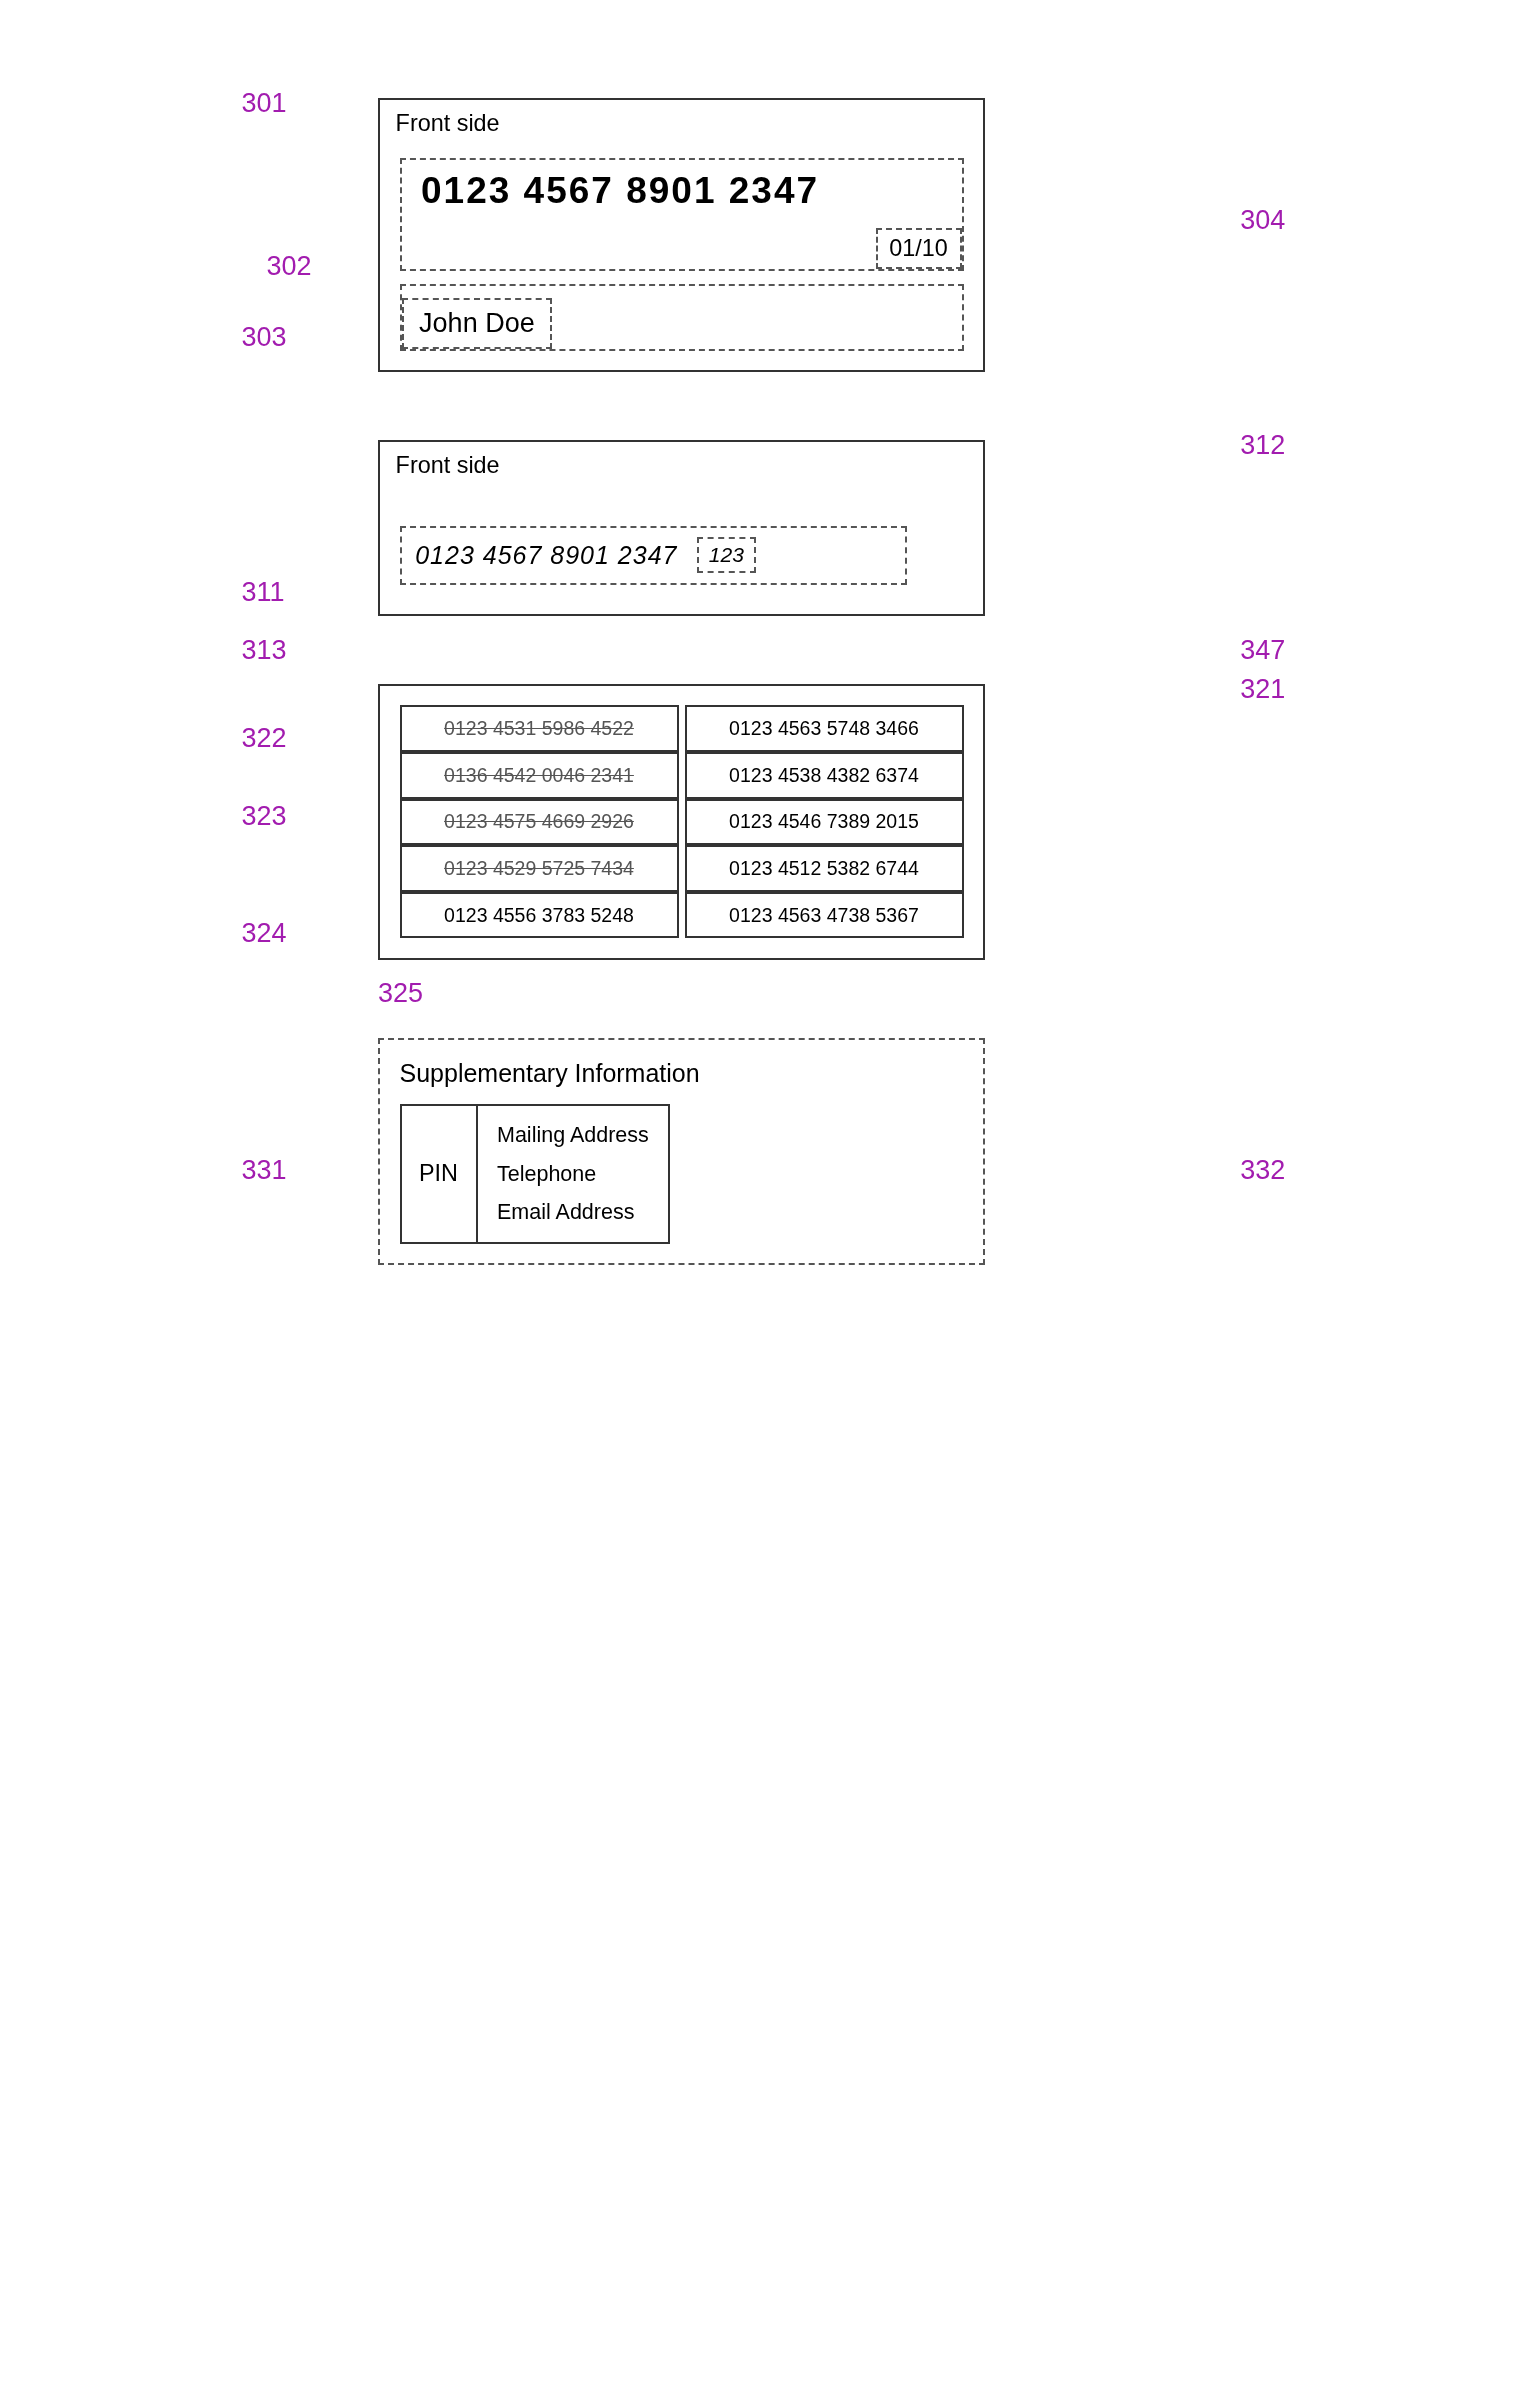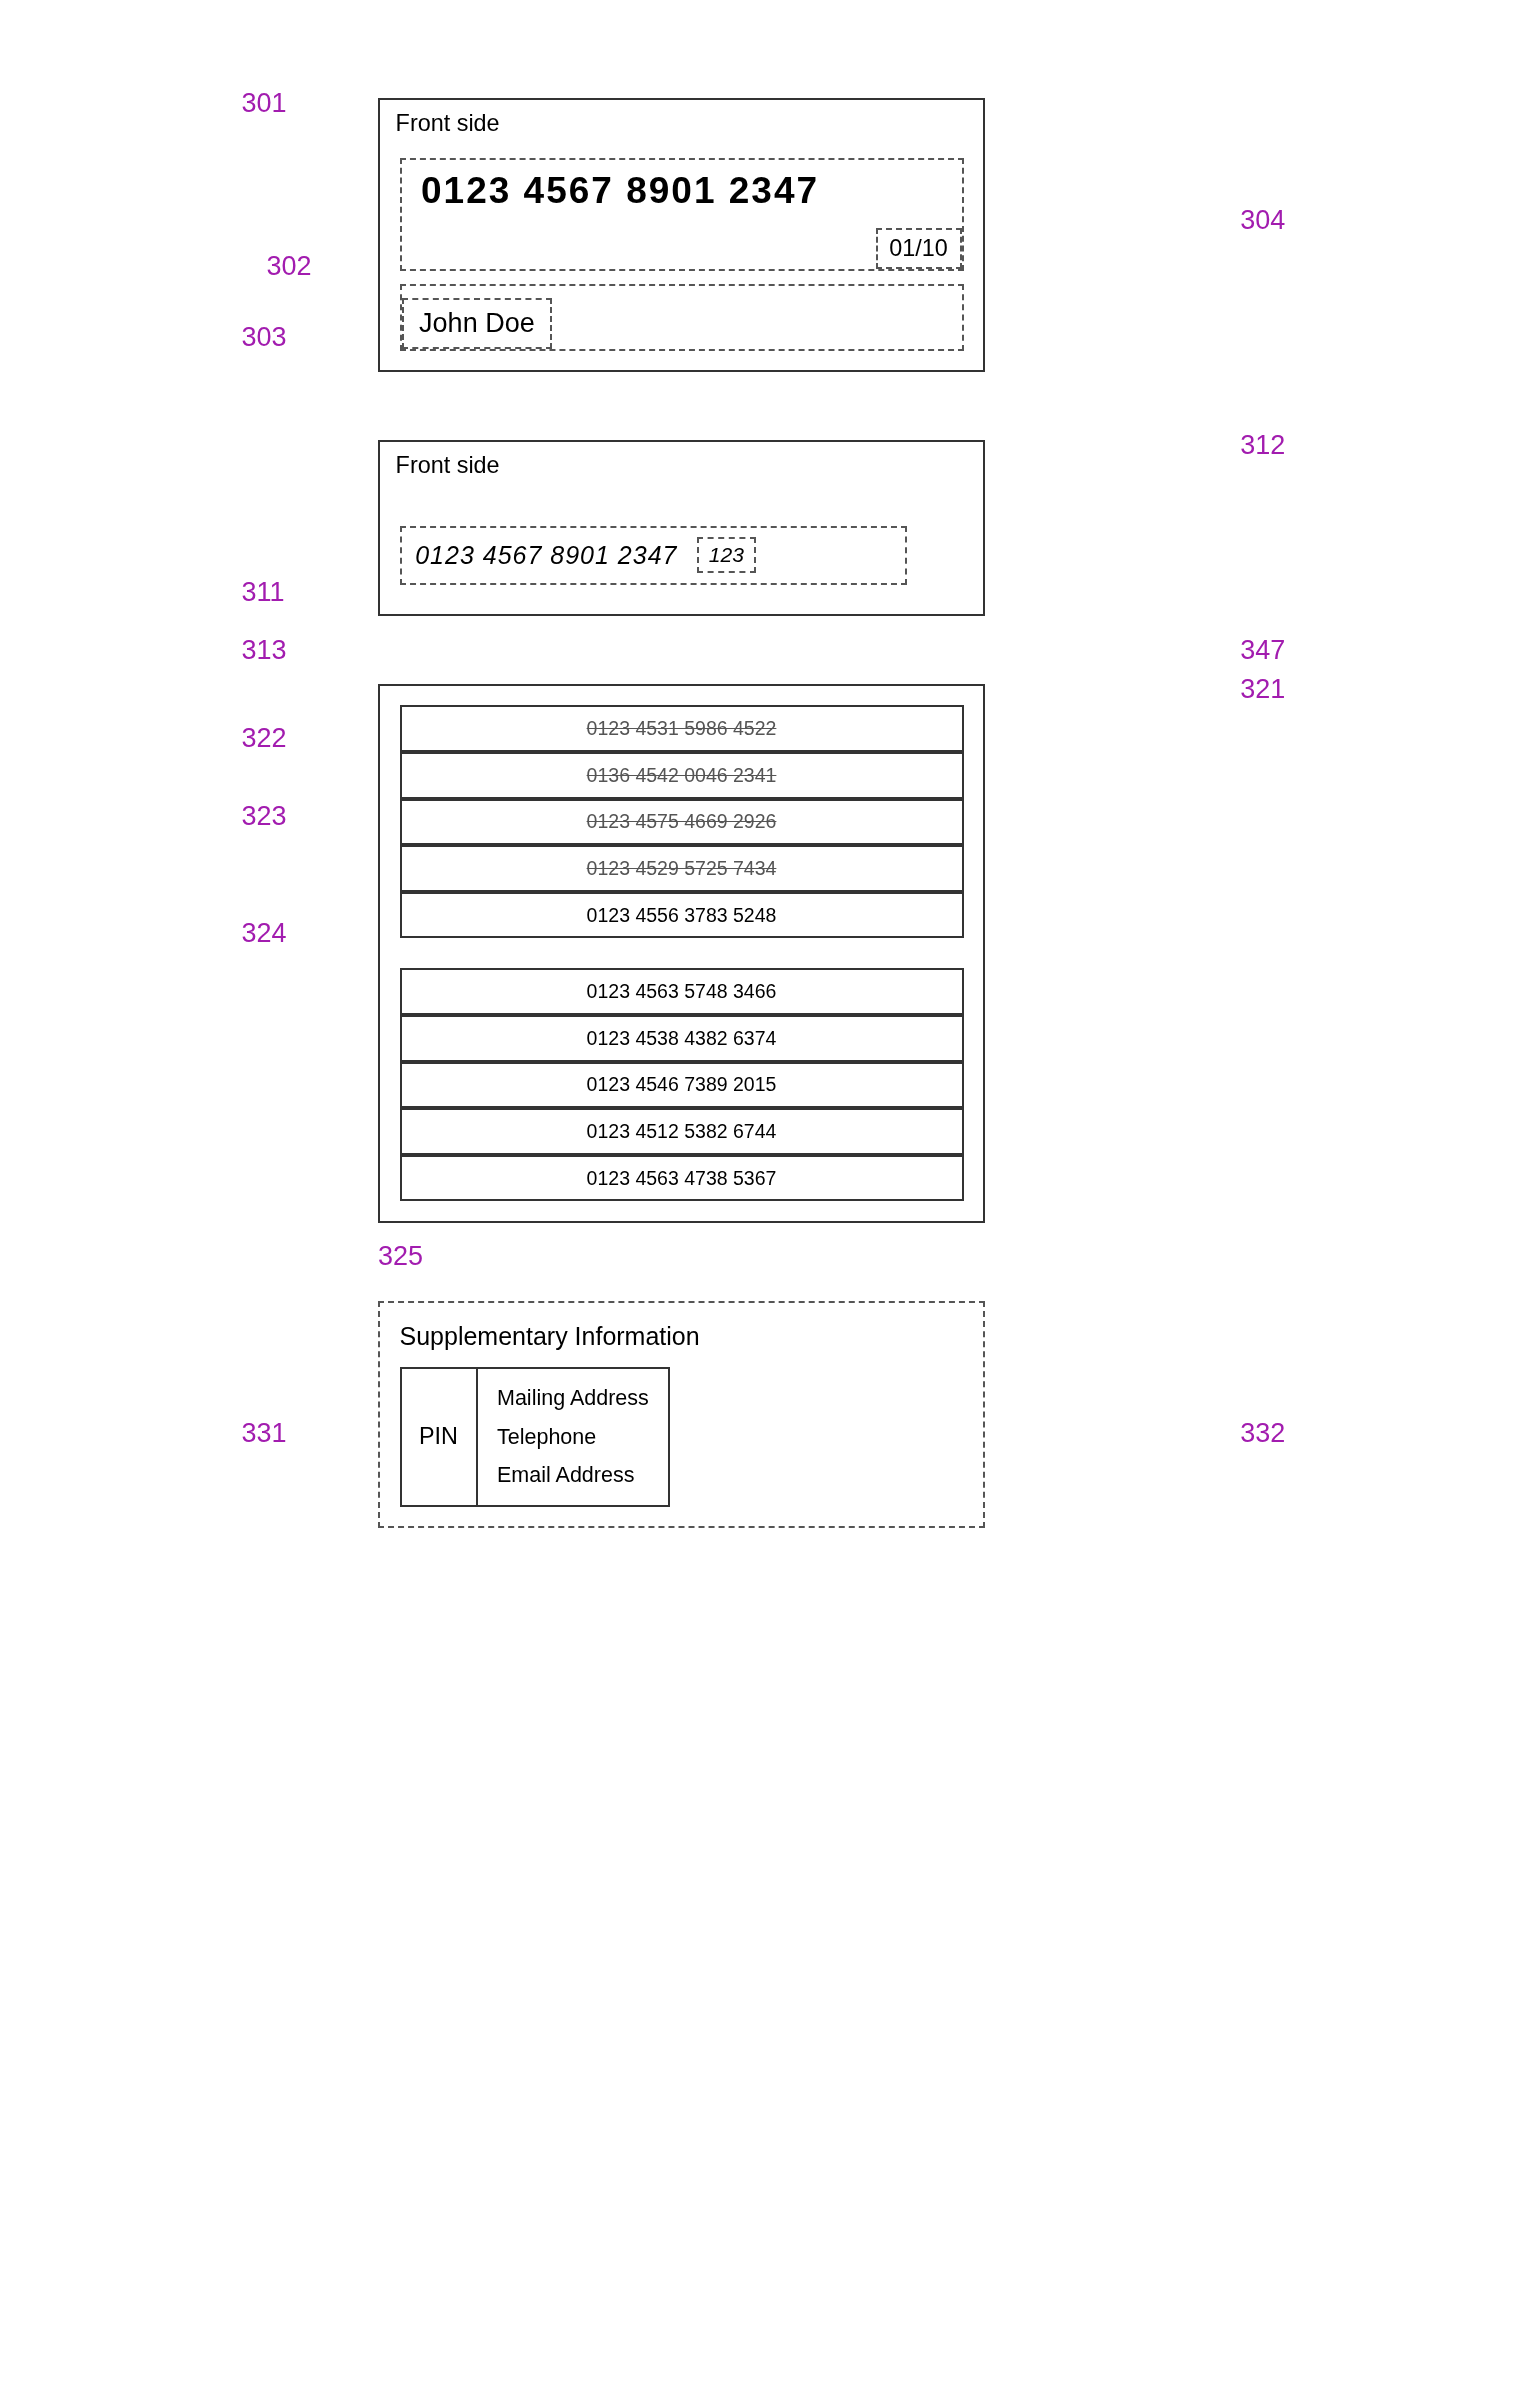--- a/index.html
+++ b/index.html
@@ -117,22 +117,22 @@
     
     .grid-card-box {
       border: 2px solid #333;
       background: #fff;
       position: relative;
       padding: 19.5px;
     }
 
     .card-numbers-grid {
       display: grid;
-      grid-template-columns: 1fr;
-      gap: 30px;
+      grid-template-columns: 1fr 1fr;
+      gap: 6px;
     }
 
     .card-num-item {
       border: 2px solid #333;
       font-size: 19.5px;
       padding: 9.8px 13.7px;
       text-align: center;
     }
 
     .card-num-item.strikethrough {

